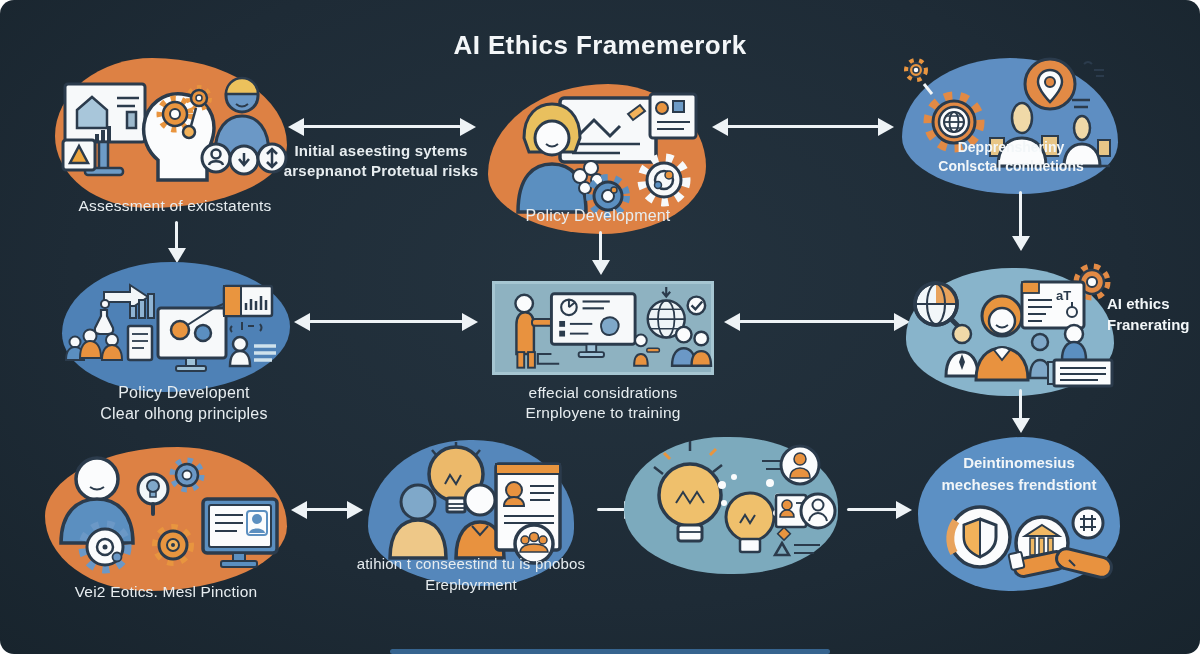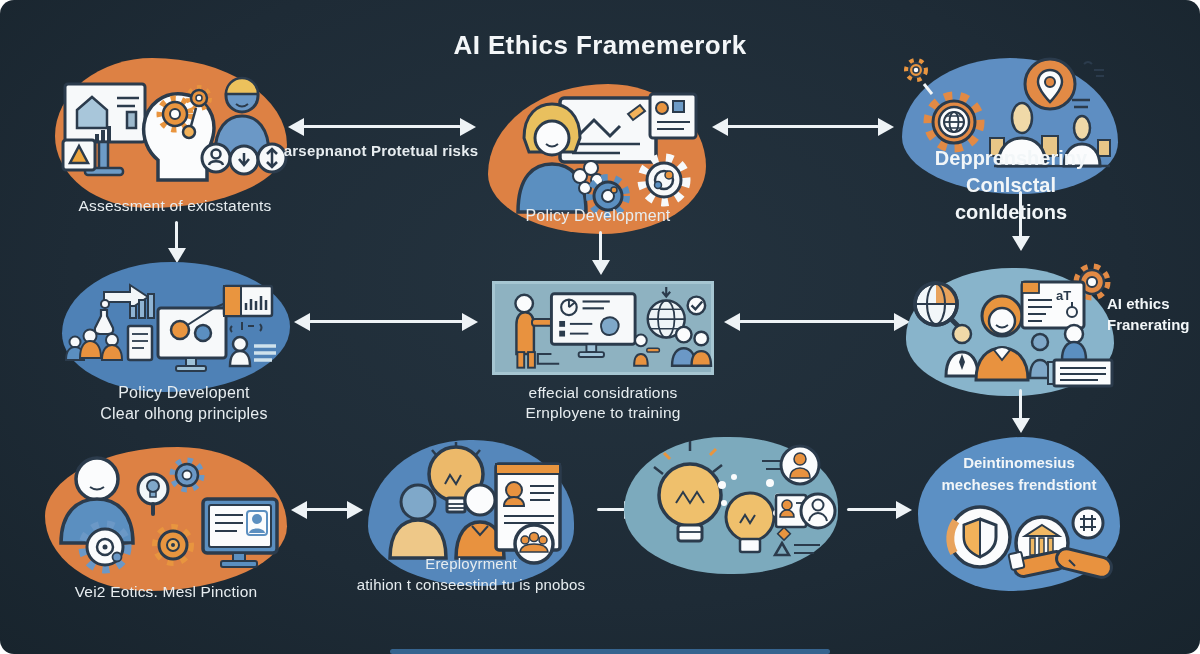--- a/index.html
+++ b/index.html
@@ -89,20 +89,21 @@
         <path d="M217 92 v16 m-5 -12 l5 -5 5 5 m-10 8 l5 5 5 -5" stroke="#2b3b4c" stroke-width="2.5" fill="none"></path>
       </g>
     </svg>
   </div>
   <div class="label" style="left:25px;top:196px;width:300px;">
     <div>Assessment of exicstatents</div>
   </div>
 
   <div class="arrow-h double" style="left:303px;top:125px;width:158px;"></div>
   <div class="label bold" style="left:266px;top:141px;width:230px;font-size:15px;">
+    <div>Initial aseesting sytems</div>
     <div>arsepnanot Protetual risks</div>
   </div>
 
   <div class="blob orange" style="left:488px;top:84px;width:218px;height:150px;border-radius:55% 45% 48% 52% / 60% 55% 45% 40%;">
     <svg viewBox="0 0 218 150">
       <g>
         <rect x="72" y="14" width="96" height="64" rx="4" fill="#f7f9fa" stroke="#2b3b4c" stroke-width="3.5"></rect>
         <path d="M84 58 l22 -22 l16 16 l10 -10" fill="none" stroke="#2b3b4c" stroke-width="3"></path>
         <line x1="82" y1="60" x2="152" y2="60" stroke="#2b3b4c" stroke-width="2.5"></line>
         <path d="M140 30 l12 -9 5 6 -12 9 z" fill="#f2b25a" stroke="#2b3b4c" stroke-width="2"></path>
@@ -175,21 +176,21 @@
         <rect x="88" y="80" width="14" height="18" fill="#e8c687" stroke="#2b3b4c" stroke-width="2"></rect>
         <rect x="140" y="78" width="16" height="20" fill="#e8c687" stroke="#2b3b4c" stroke-width="2"></rect>
         <ellipse cx="120" cy="60" rx="10" ry="15" fill="#f0d9a8" stroke="#2b3b4c" stroke-width="2.5"></ellipse>
         <path d="M96 108 c0 -18 10 -28 24 -28 c14 0 24 10 24 28 z" fill="#fbfcfd" stroke="#2b3b4c" stroke-width="3"></path>
         <rect x="196" y="82" width="12" height="16" fill="#e8c687" stroke="#2b3b4c" stroke-width="2"></rect>
         <ellipse cx="180" cy="70" rx="8" ry="12" fill="#f0d9a8" stroke="#2b3b4c" stroke-width="2.5"></ellipse>
         <path d="M162 108 c0 -14 8 -22 18 -22 c10 0 18 8 18 22 z" fill="#fbfcfd" stroke="#2b3b4c" stroke-width="3"></path>
       </g>
     </svg>
   </div>
-  <div class="inblob" style="left:912px;top:145px;width:198px;font-size:20px;line-height:1.35;">
+  <div class="inblob" style="left:912px;top:138px;width:198px;font-size:14px;line-height:1.35;">
     <div>Depprensheriny</div>
     <div>Conlsctal conldetions</div>
   </div>
 
   <div class="arrow-v" style="left:175px;top:221px;height:28px;"></div>
   <div class="arrow-v" style="left:599px;top:231px;height:30px;"></div>
   <div class="arrow-v" style="left:1019px;top:191px;height:46px;"></div>
 
   <div class="blob blue" style="left:62px;top:262px;width:228px;height:130px;border-radius:48% 52% 55% 45% / 55% 50% 50% 45%;">
     <svg viewBox="0 0 228 130">
@@ -441,22 +442,22 @@
       <g>
         <circle cx="166" cy="104" r="19" fill="#fbfcfd" stroke="#2b3b4c" stroke-width="3.5"></circle>
         <circle cx="157" cy="100" r="4" fill="#e8923f" stroke="#2b3b4c" stroke-width="1.5"></circle>
         <circle cx="166" cy="97" r="4.5" fill="#e8923f" stroke="#2b3b4c" stroke-width="1.5"></circle>
         <circle cx="175" cy="100" r="4" fill="#e8923f" stroke="#2b3b4c" stroke-width="1.5"></circle>
         <path d="M152 112 c1 -6 7 -8 14 -8 c7 0 13 2 14 8 z" fill="#e8923f" stroke="#2b3b4c" stroke-width="1.5"></path>
       </g>
     </svg>
   </div>
   <div class="label" style="left:322px;top:554px;width:298px;font-size:15px;line-height:1.38;">
+    <div>atihion t conseestind tu is pnobos</div>
     <div>Ereployrment</div>
-    <div>atihion t conseestind tu is pnobos</div>
   </div>
 
   <div class="arrow-h single" style="left:597px;top:508px;width:28px;"></div>
 
   <div class="blob teal" style="left:624px;top:437px;width:214px;height:137px;border-radius:48% 52% 50% 50% / 55% 52% 46% 48%;">
     <svg viewBox="0 0 214 137">
       <g>
         <path d="M30 30 l9 7 M66 14 v-10 M98 28 l-9 7" stroke="#2b3b4c" stroke-width="2.5" fill="none"></path>
         <path d="M40 16 l6 6 M92 12 l-6 6" stroke="#e8953f" stroke-width="3" fill="none"></path>
         <circle cx="66" cy="58" r="31" fill="#efc06c" stroke="#2b3b4c" stroke-width="3.5"></circle>

